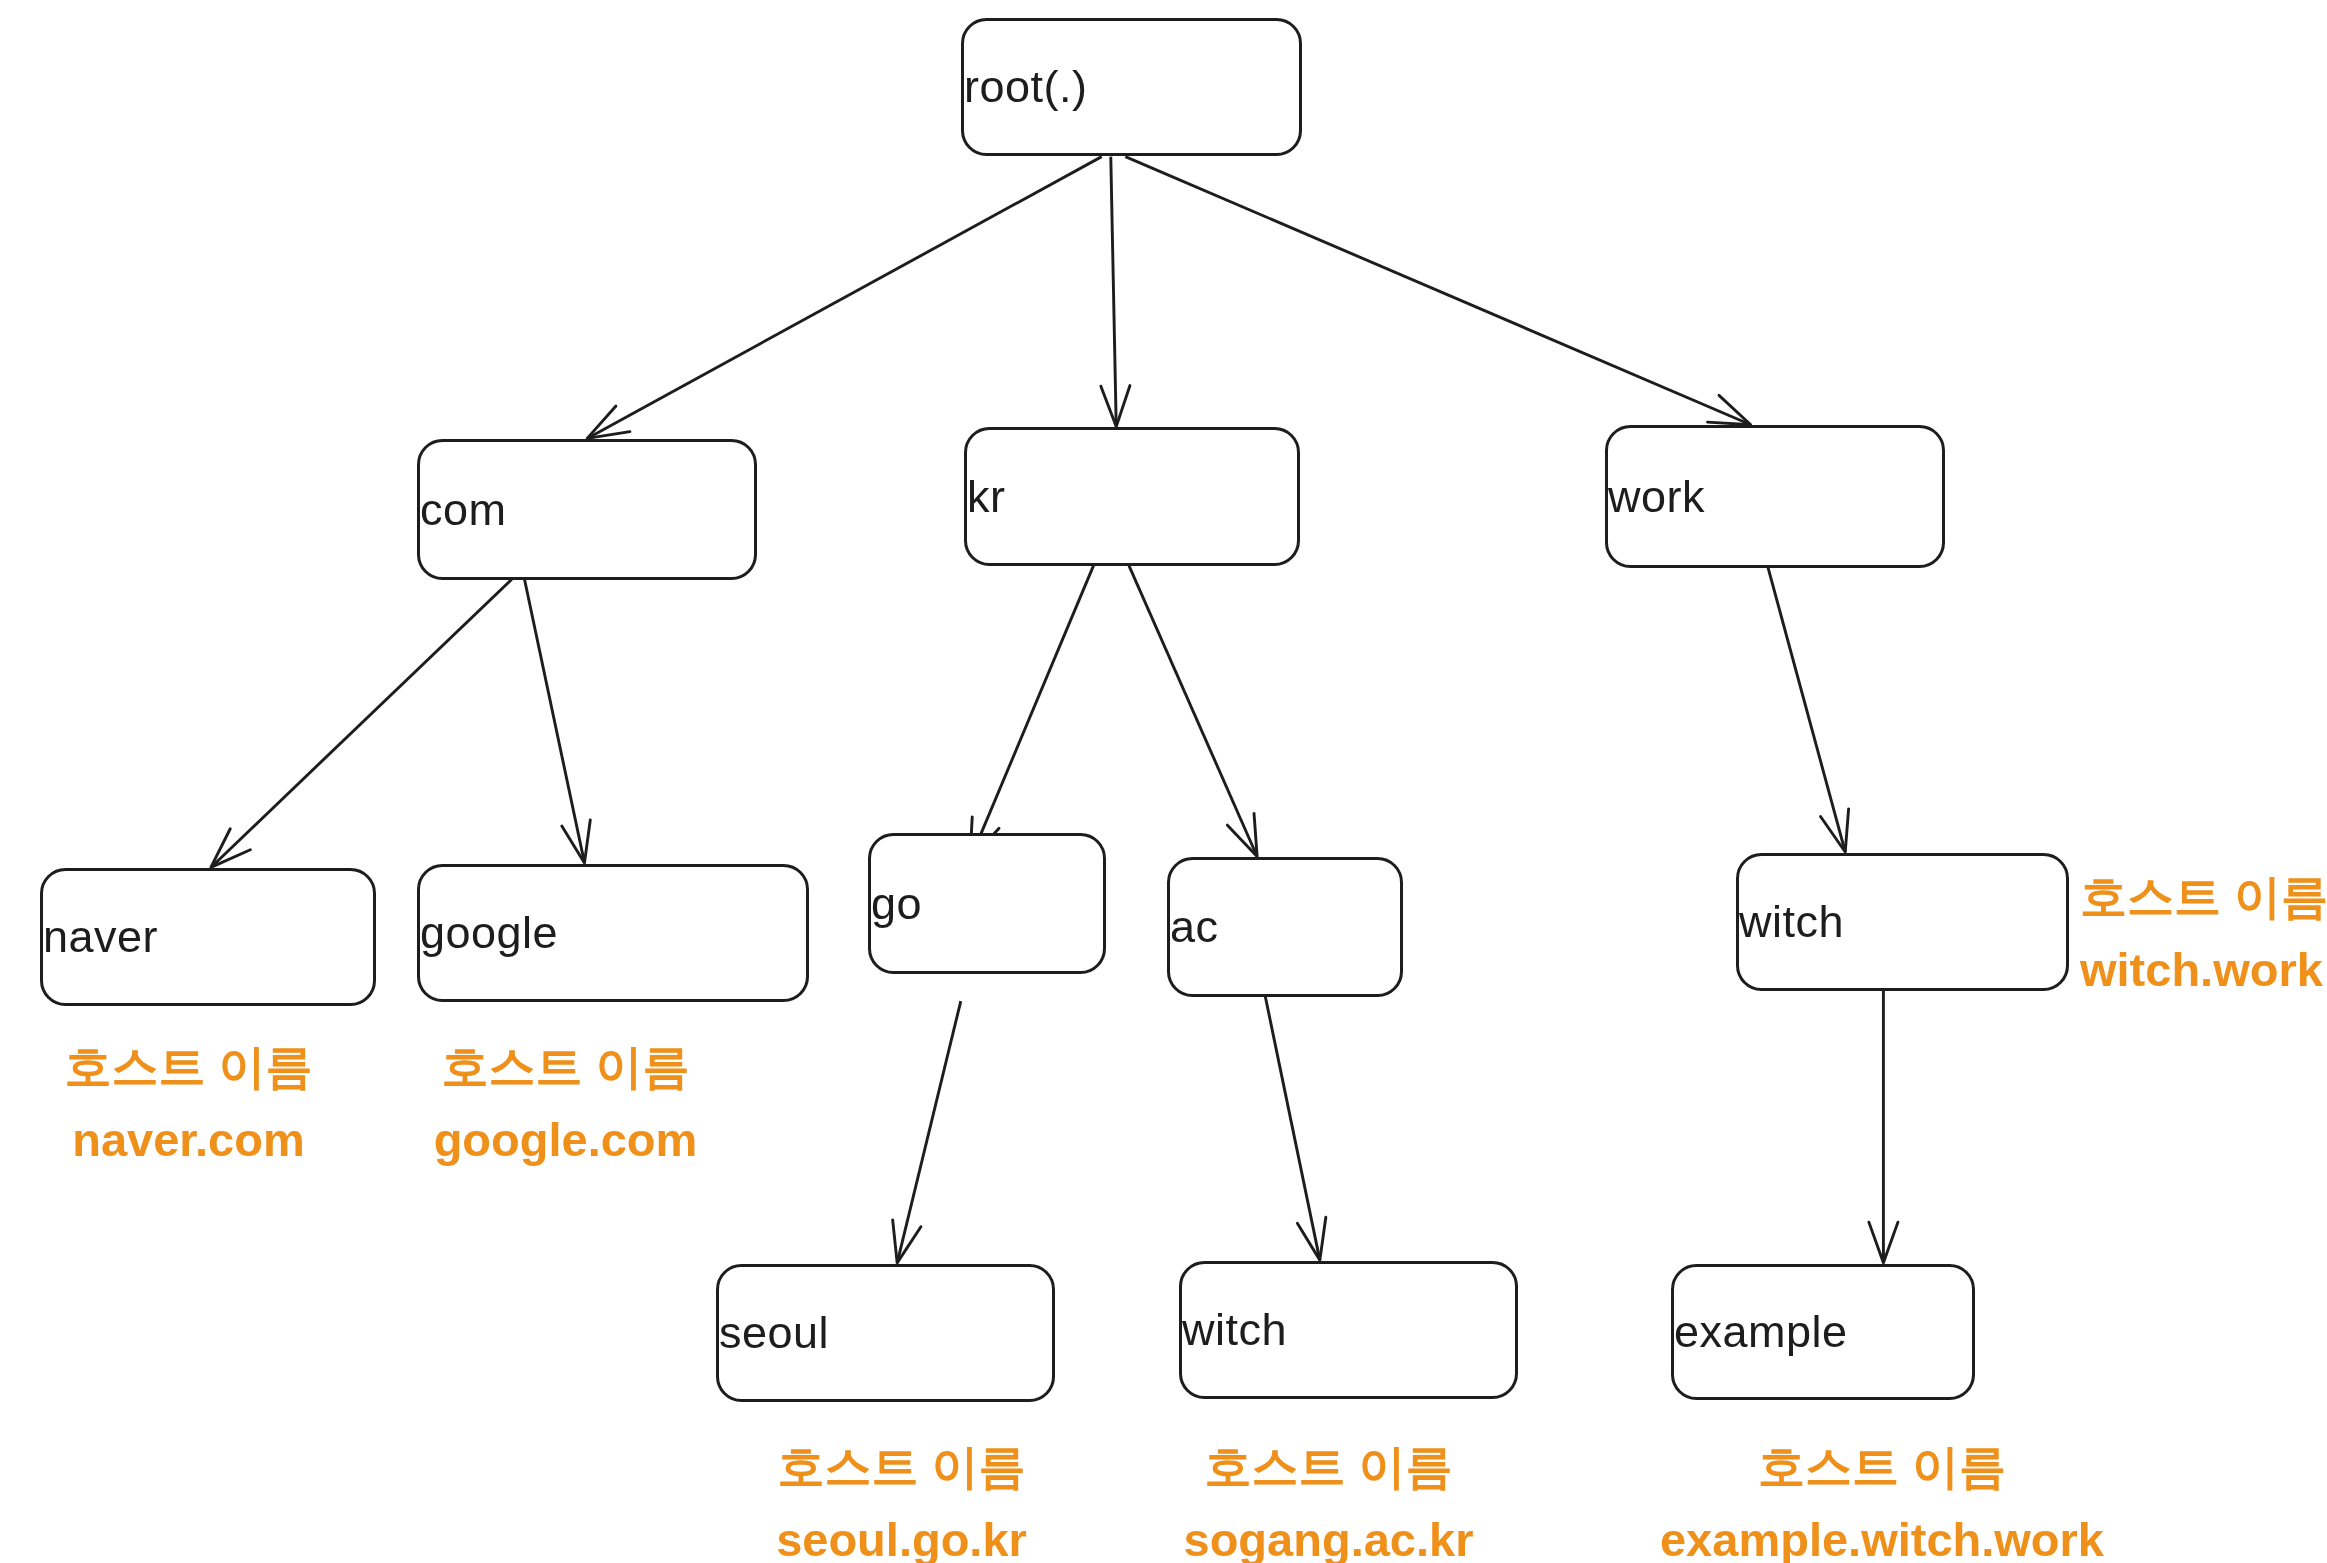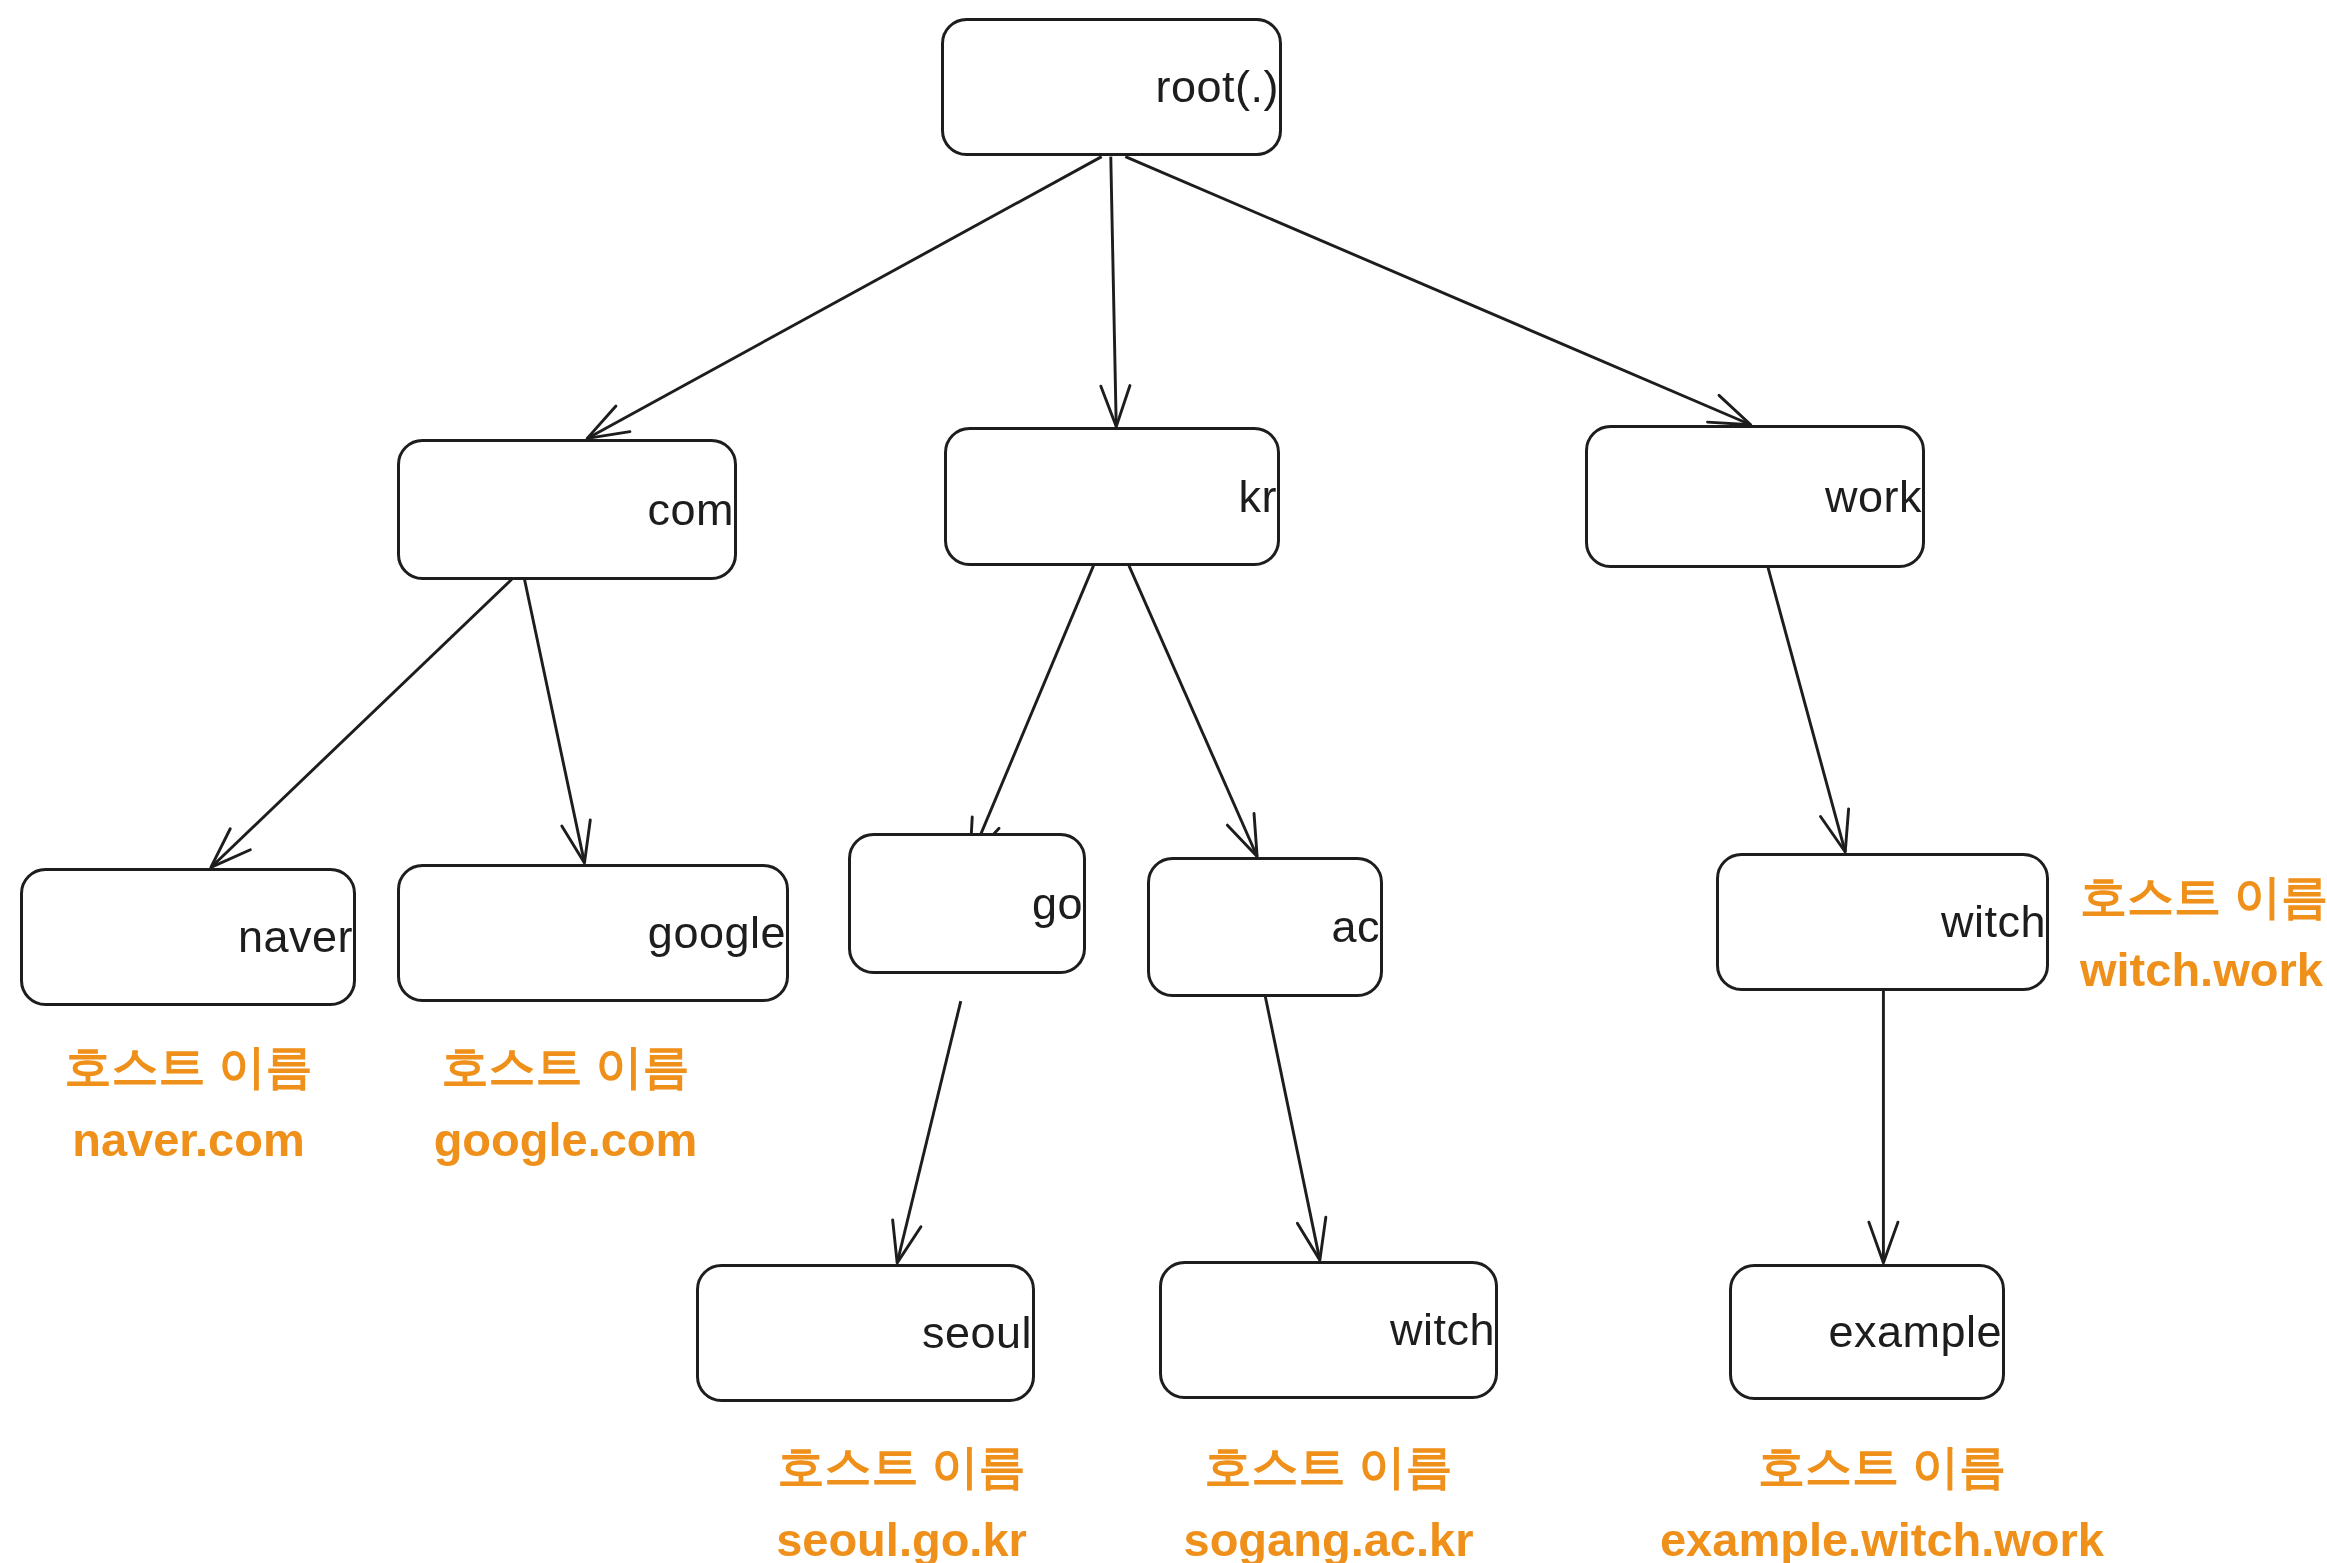--- a/index.html
+++ b/index.html
@@ -35,22 +35,23 @@
     stroke-linejoin:round;
   }
   .node{
     position:absolute;
     z-index:2;
     background:var(--bg);
     border:3.6px solid var(--ink);
     border-radius:25.5px;
     display:flex;
     align-items:center;
-    justify-content:flex-end;
+    justify-content:flex-start;
     box-sizing:border-box;
+    margin-left:20px;
   }
   .node-label{
     font-size:45px;
     font-weight:500;
     color:var(--ink);
     letter-spacing:0.5px;
   }
   .annotation{
     position:absolute;
     z-index:3;
@@ -113,21 +114,21 @@
   </div>
   <div class="node" style="left:1147px;top:857px;width:236px;height:140px">
     <span class="node-label">ac</span>
   </div>
   <div class="node" style="left:696px;top:1264px;width:339px;height:138px">
     <span class="node-label">seoul</span>
   </div>
   <div class="node" style="left:1159px;top:1261px;width:339px;height:138px">
     <span class="node-label">witch</span>
   </div>
-  <div class="node" style="left:1729px;top:1264px;width:276px;height:136px">
+  <div class="node" style="left:1651px;top:1264px;width:304px;height:136px">
     <span class="node-label">example</span>
   </div>
 
   <div class="annotation center" style="left:-66px;top:1030px;width:509px">
     <div>호스트 이름</div>
     <div>naver.com</div>
   </div>
   <div class="annotation center" style="left:311px;top:1030px;width:509px">
     <div>호스트 이름</div>
     <div>google.com</div>

